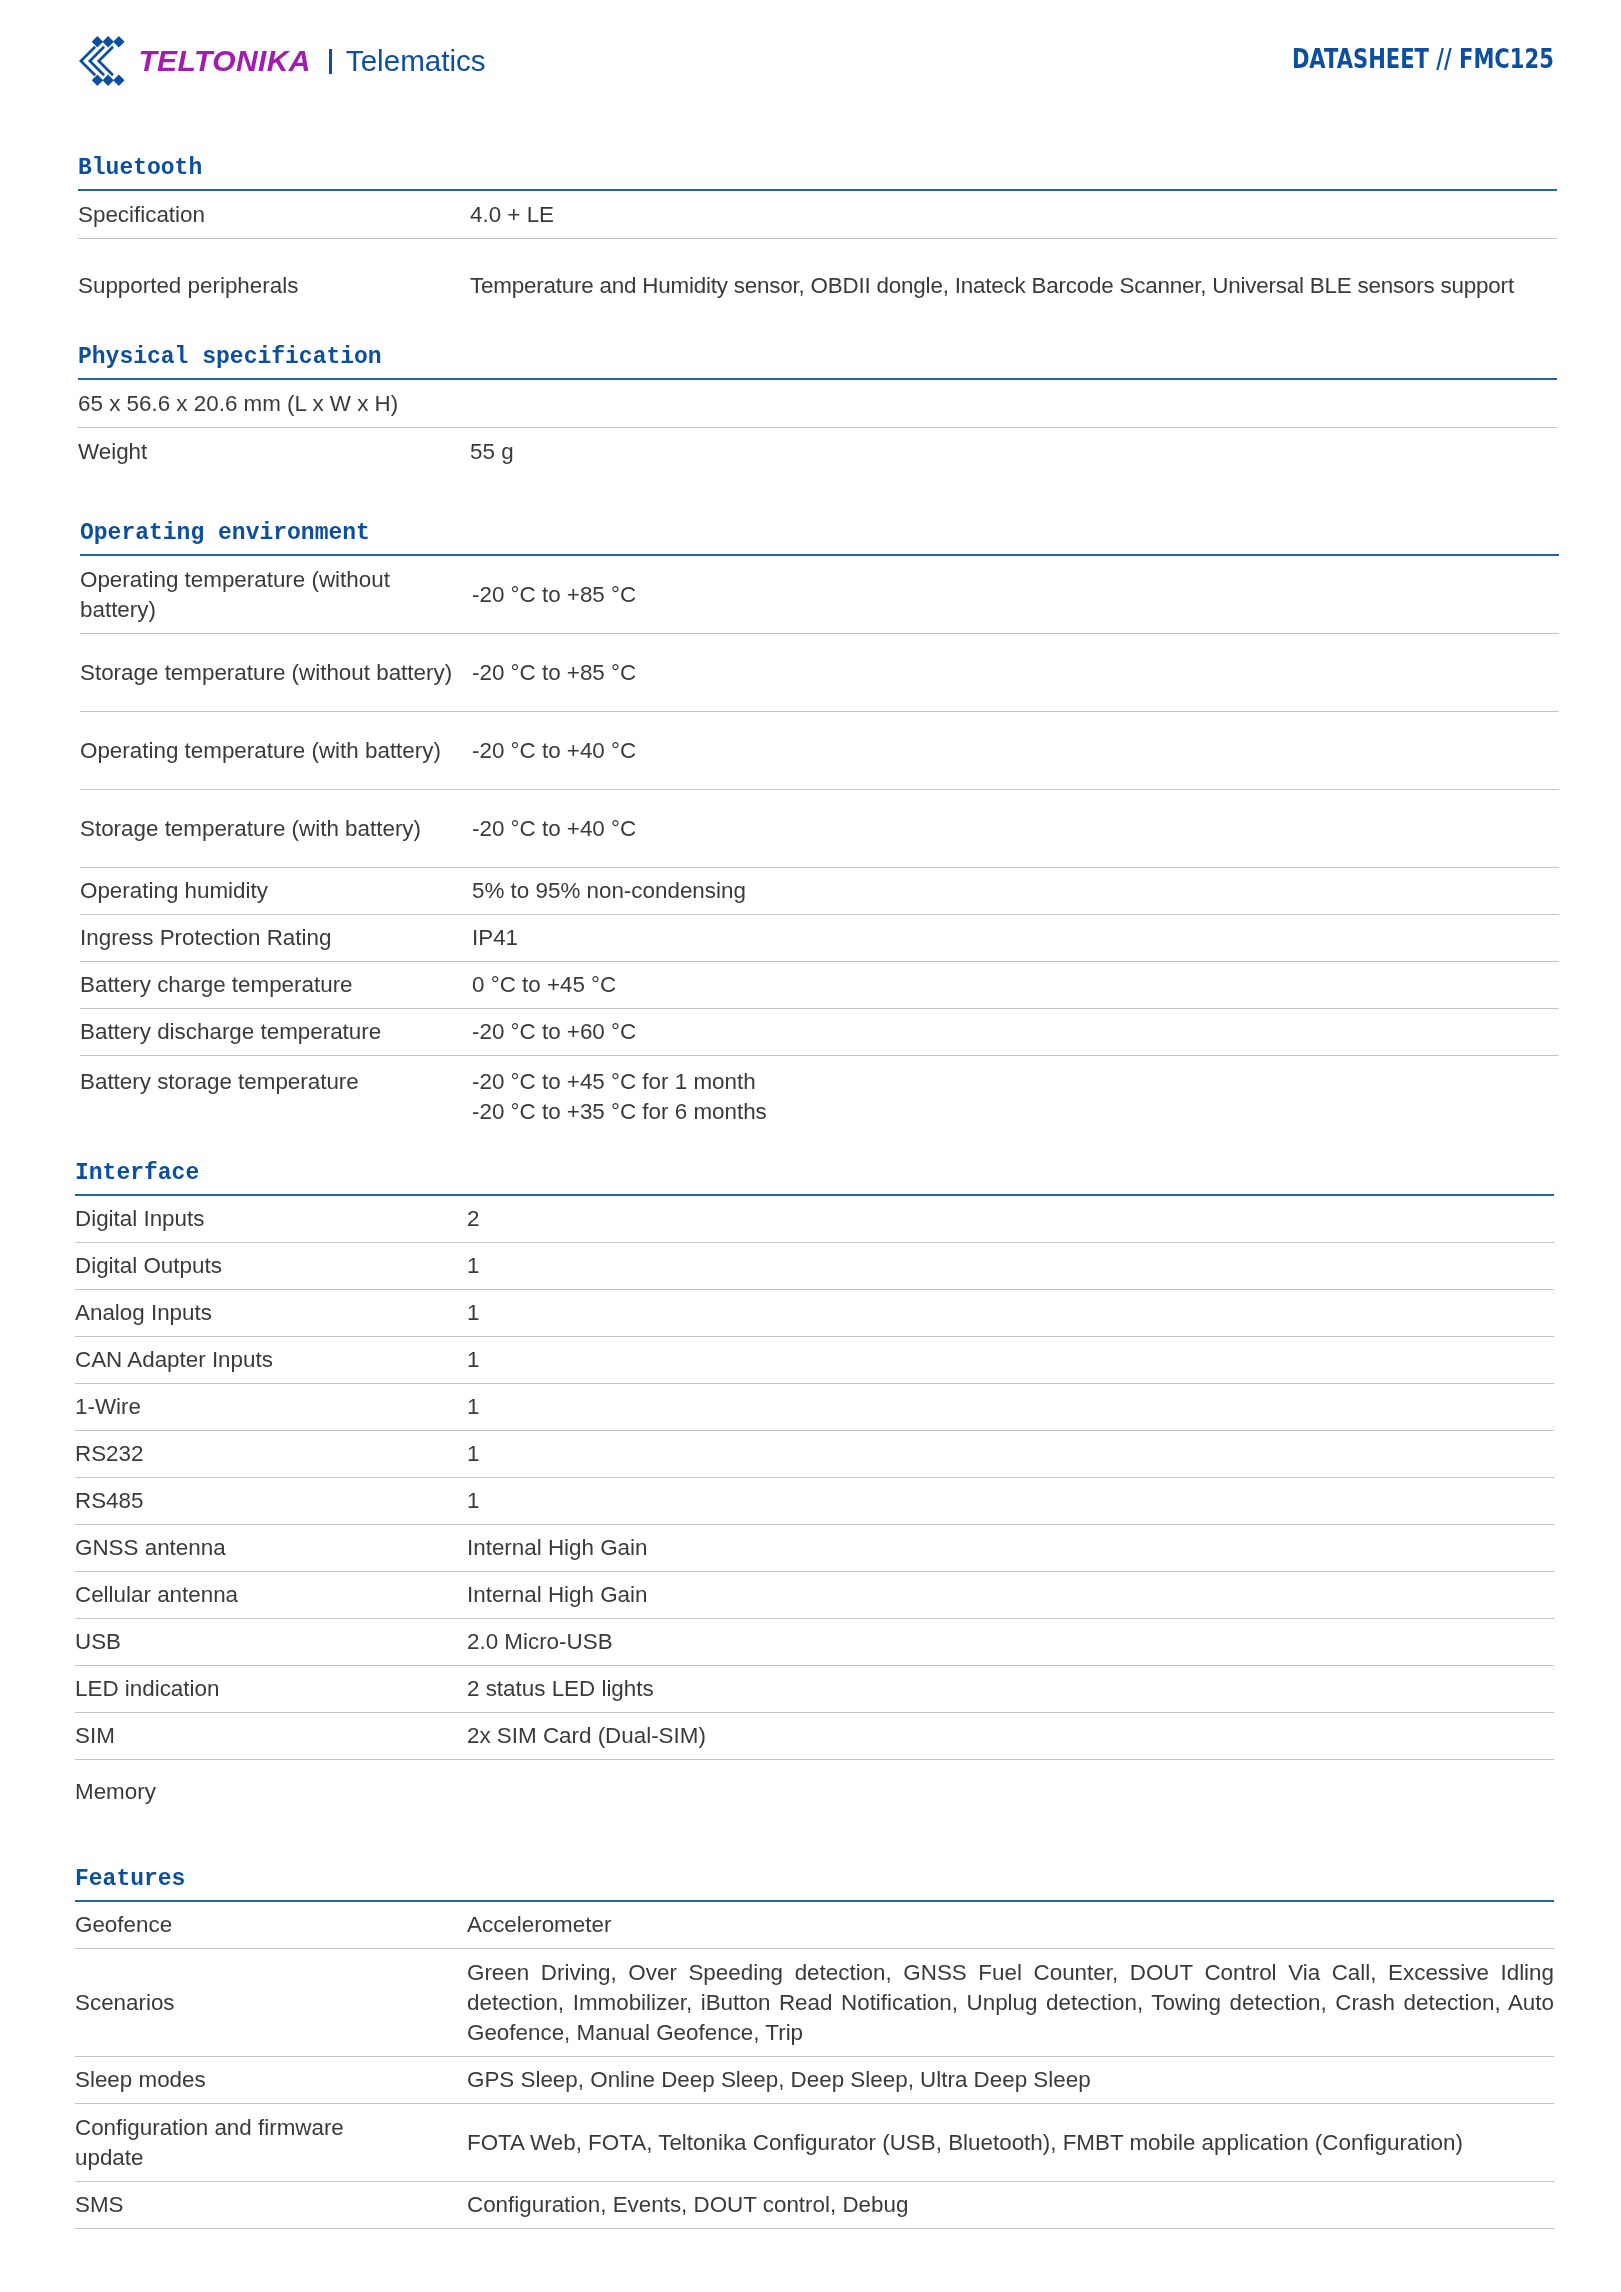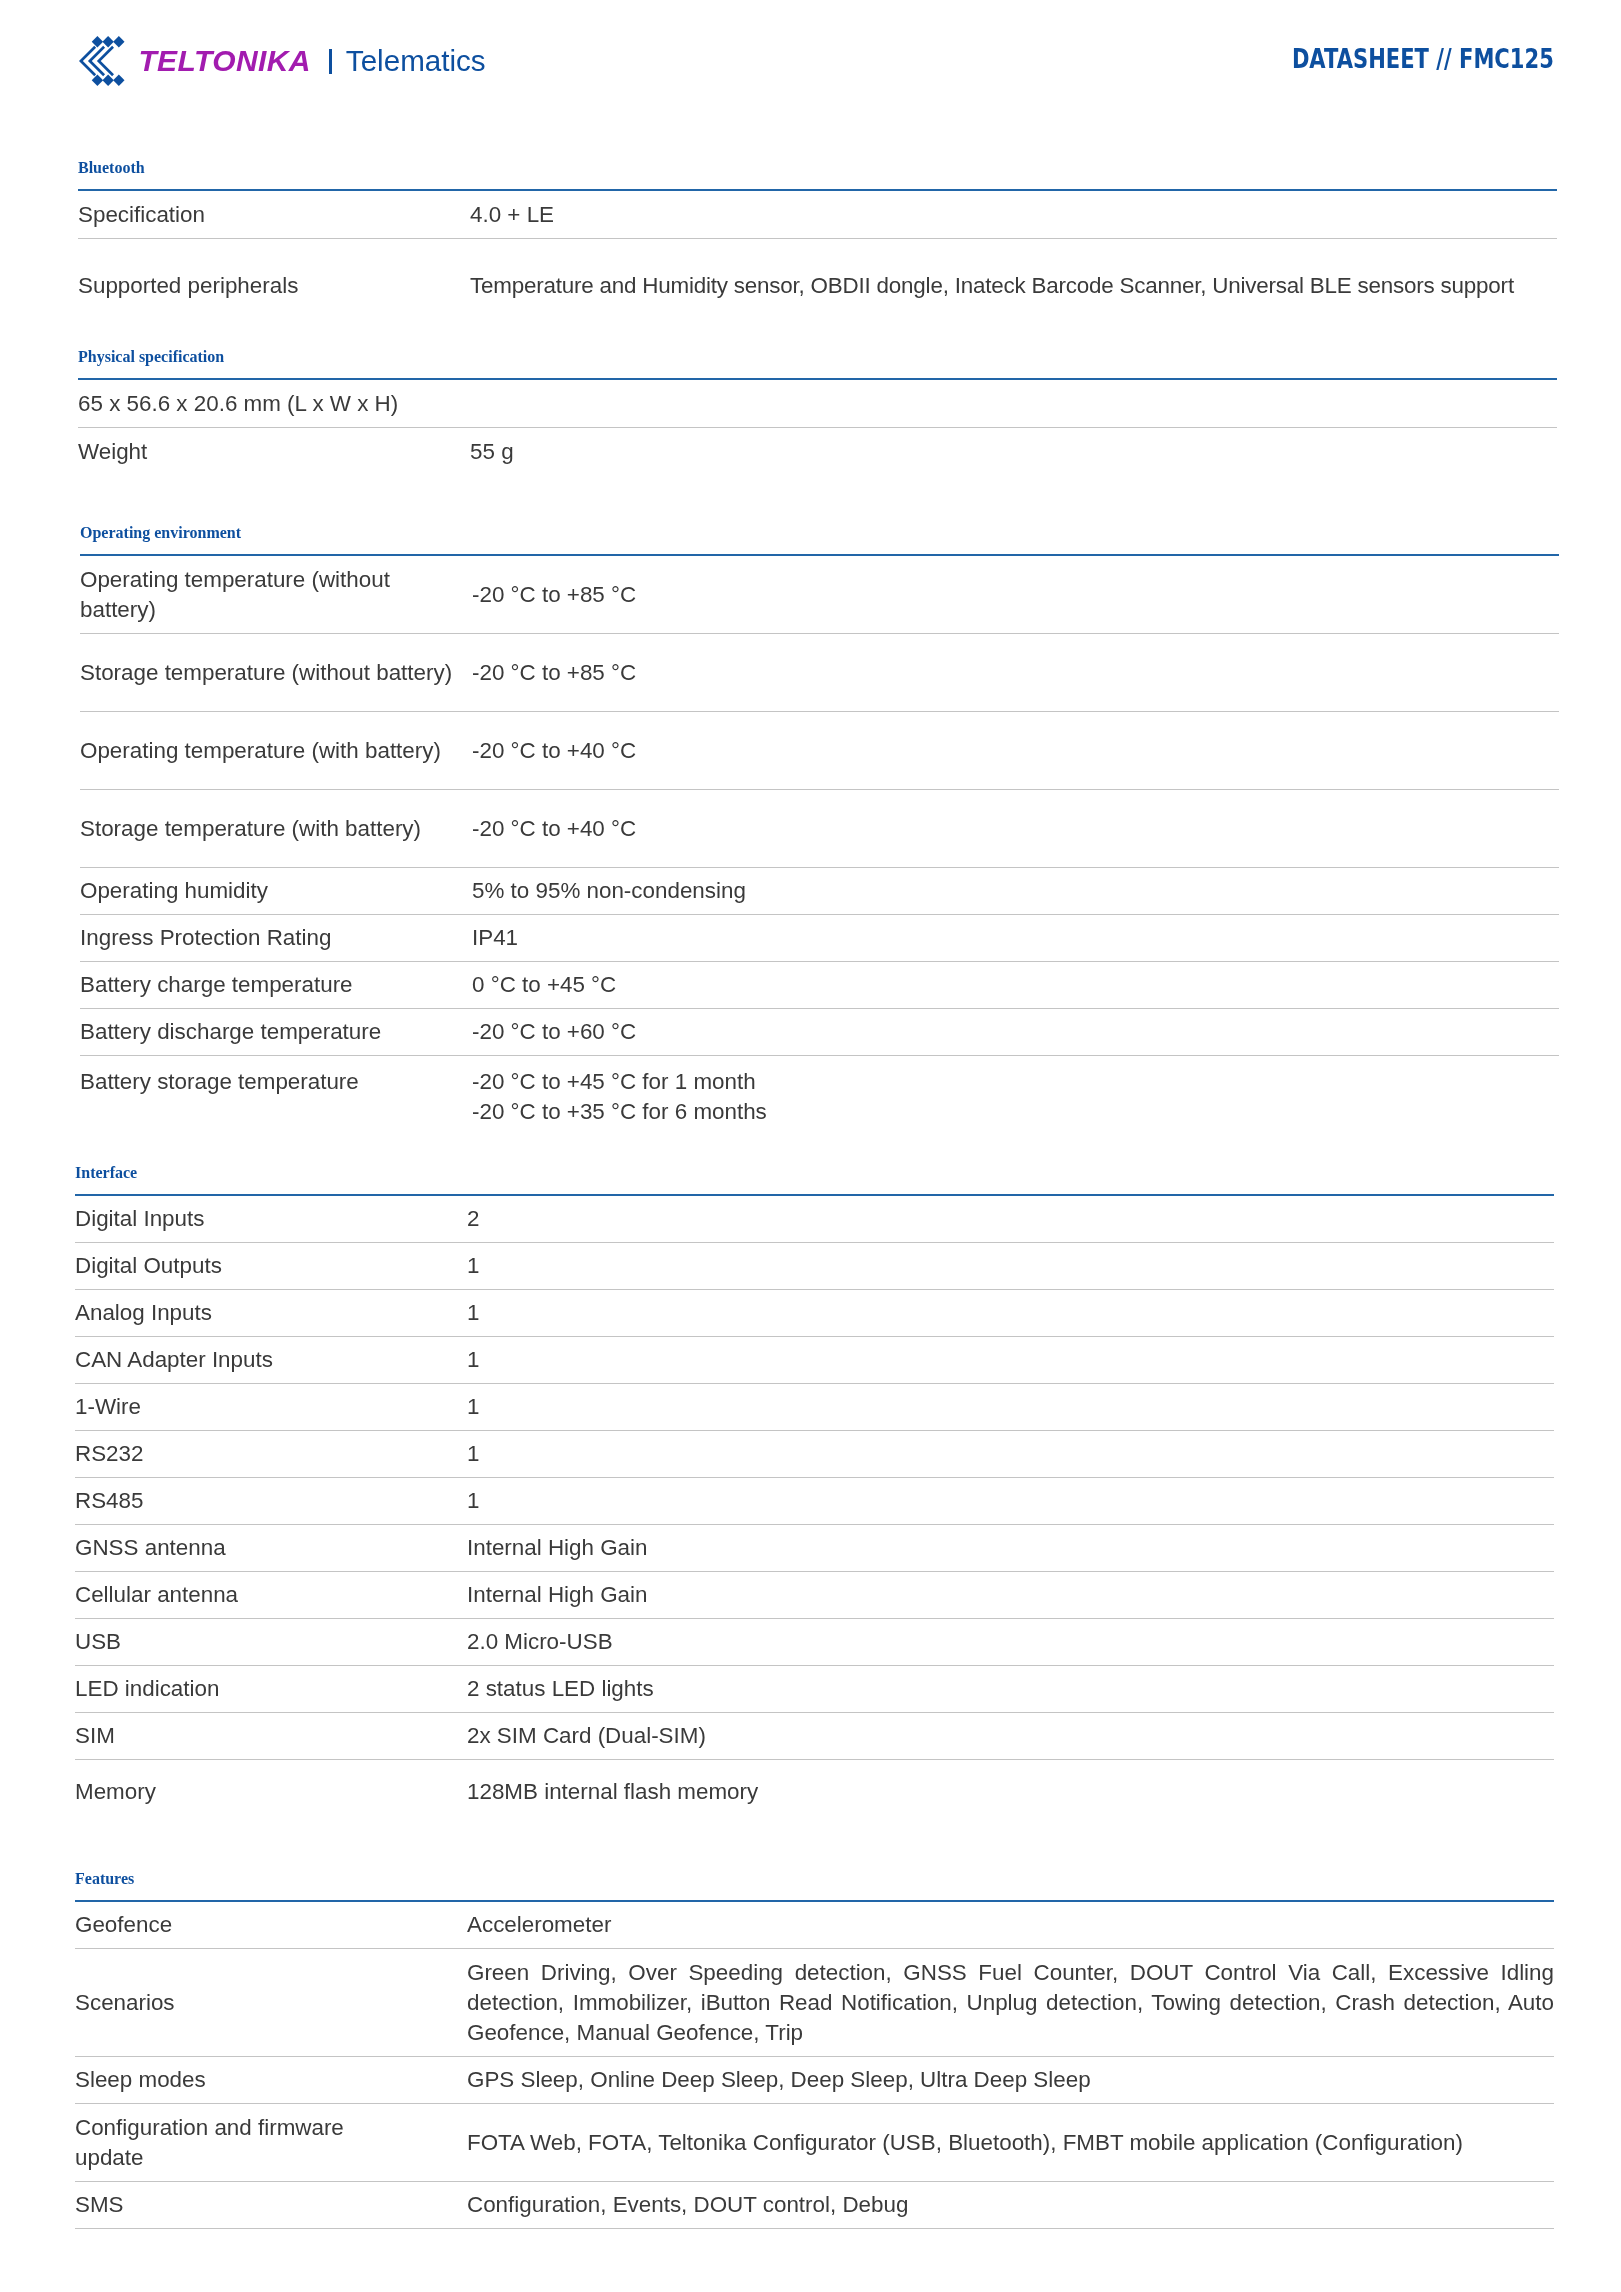--- a/index.html
+++ b/index.html
@@ -10,22 +10,22 @@
   .logo svg { display:block; }
   .brand { font-family:"Liberation Sans", sans-serif; font-weight:bold; font-style:italic;
            color:#a21caf; font-size:30px; letter-spacing:0.4px; margin-left:5.4px; }
   .brand-sep { width:2.7px; height:25px; background:#0d4f9f; margin:0 14.3px 0 18px; }
   .brand-sub { font-family:"Liberation Sans", sans-serif; color:#0d4f9f; font-size:29.6px; }
   .doc-title { position:absolute; right:68px; top:43px; font-family:"DejaVu Sans", sans-serif;
                font-weight:bold; color:#0d4f9f; font-size:27px; transform:scaleX(0.78);
                transform-origin:right center; letter-spacing:0px; }
 
   .section { position:absolute; }
-  .section-title { font-family:Liberation Serif, serif; font-weight:bold; color:#0d4f9f;
-                   font-size:16px; height:39px; line-height:36px; border-bottom:2.7px solid #2266a8; }
+  .section-title { font-family:Liberation Mono, monospace; font-weight:bold; color:#0d4f9f;
+                   font-size:23px; height:39px; line-height:36px; border-bottom:2.7px solid #2266a8; }
   .row { display:flex; border-bottom:1.8px solid #c4c4c4; font-size:22.4px; color:#3a3a3a; }
   .row .k { box-sizing:border-box; padding-right:18px; line-height:30px; display:flex; align-items:center; }
   .row .v { flex:1; line-height:30px; display:flex; align-items:center; }
   .v.justify { text-align:justify; text-align-last:left; display:block; align-self:center; }
 </style>
 </head>
 <body>
 
 <div class="header">
   <div class="logo">
@@ -162,21 +162,20 @@
   <div class="row" style="height:46px;">
     <div class="k" style="width:392px;">LED indication</div>
     <div class="v">2 status LED lights</div>
   </div>
   <div class="row" style="height:46px;">
     <div class="k" style="width:392px;">SIM</div>
     <div class="v">2x SIM Card (Dual-SIM)</div>
   </div>
   <div class="row" style="height:63px; border-bottom:none;">
     <div class="k" style="width:392px;">Memory</div>
-    <div class="v">128MB internal flash memory</div>
   </div>
 </div>
 
 <div class="section" style="left:75px; top:1861px; width:1479px;">
   <div class="section-title">Features</div>
   <div class="row" style="height:46px;">
     <div class="k" style="width:392px;">Geofence</div>
     <div class="v">Accelerometer</div>
   </div>
   <div class="row" style="height:107px;">

